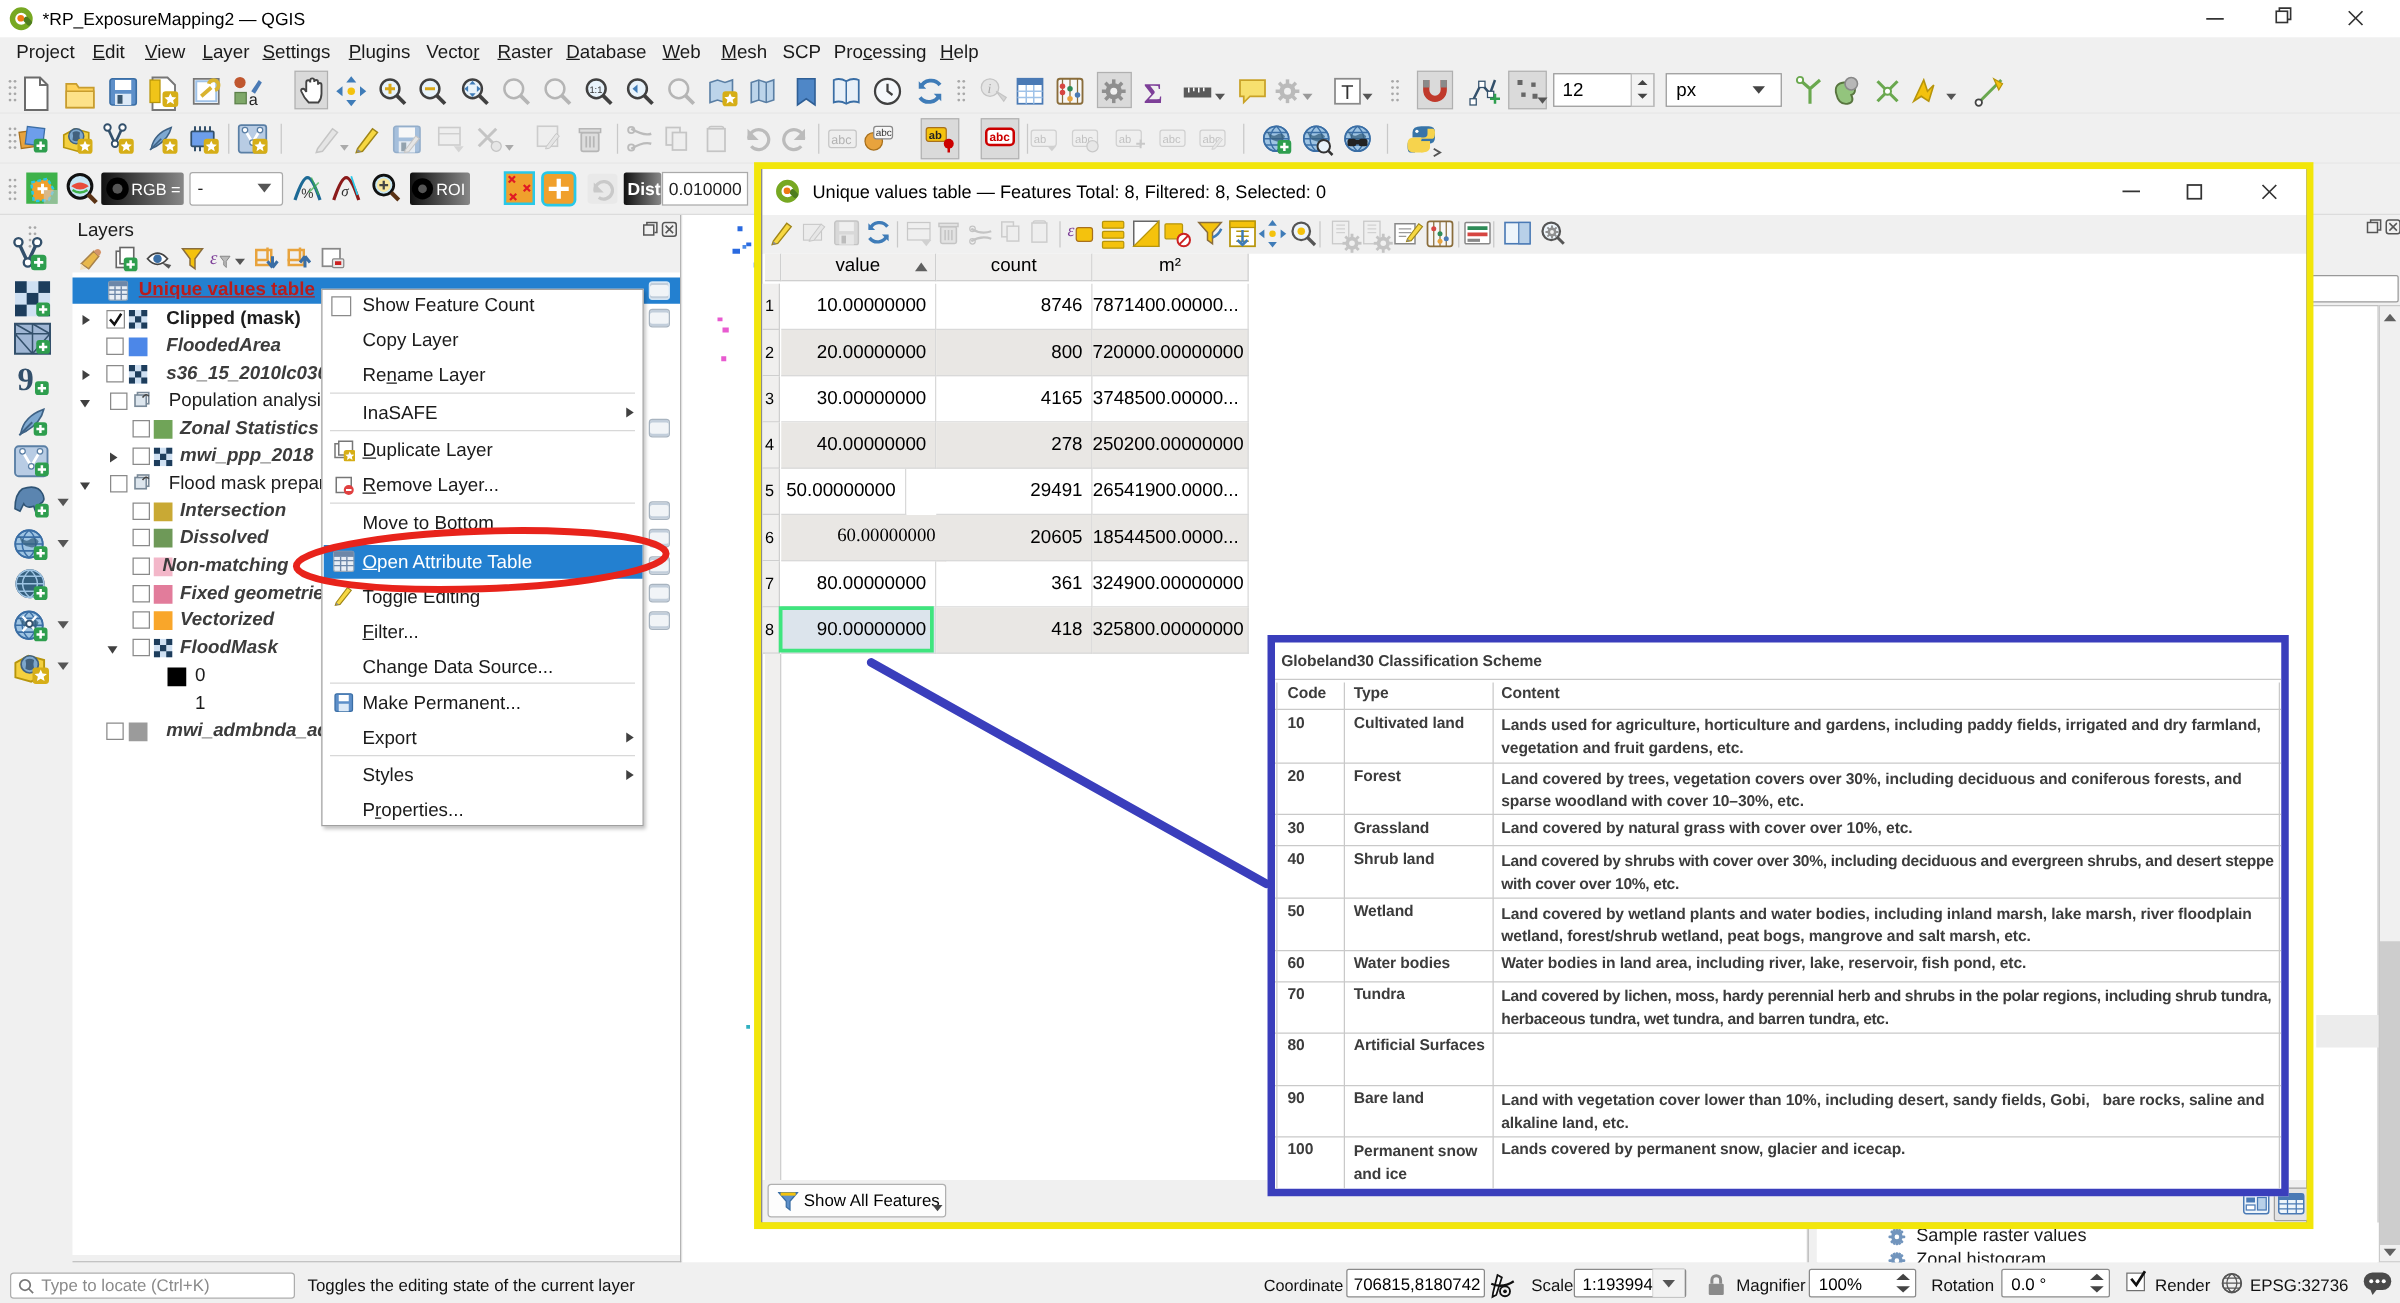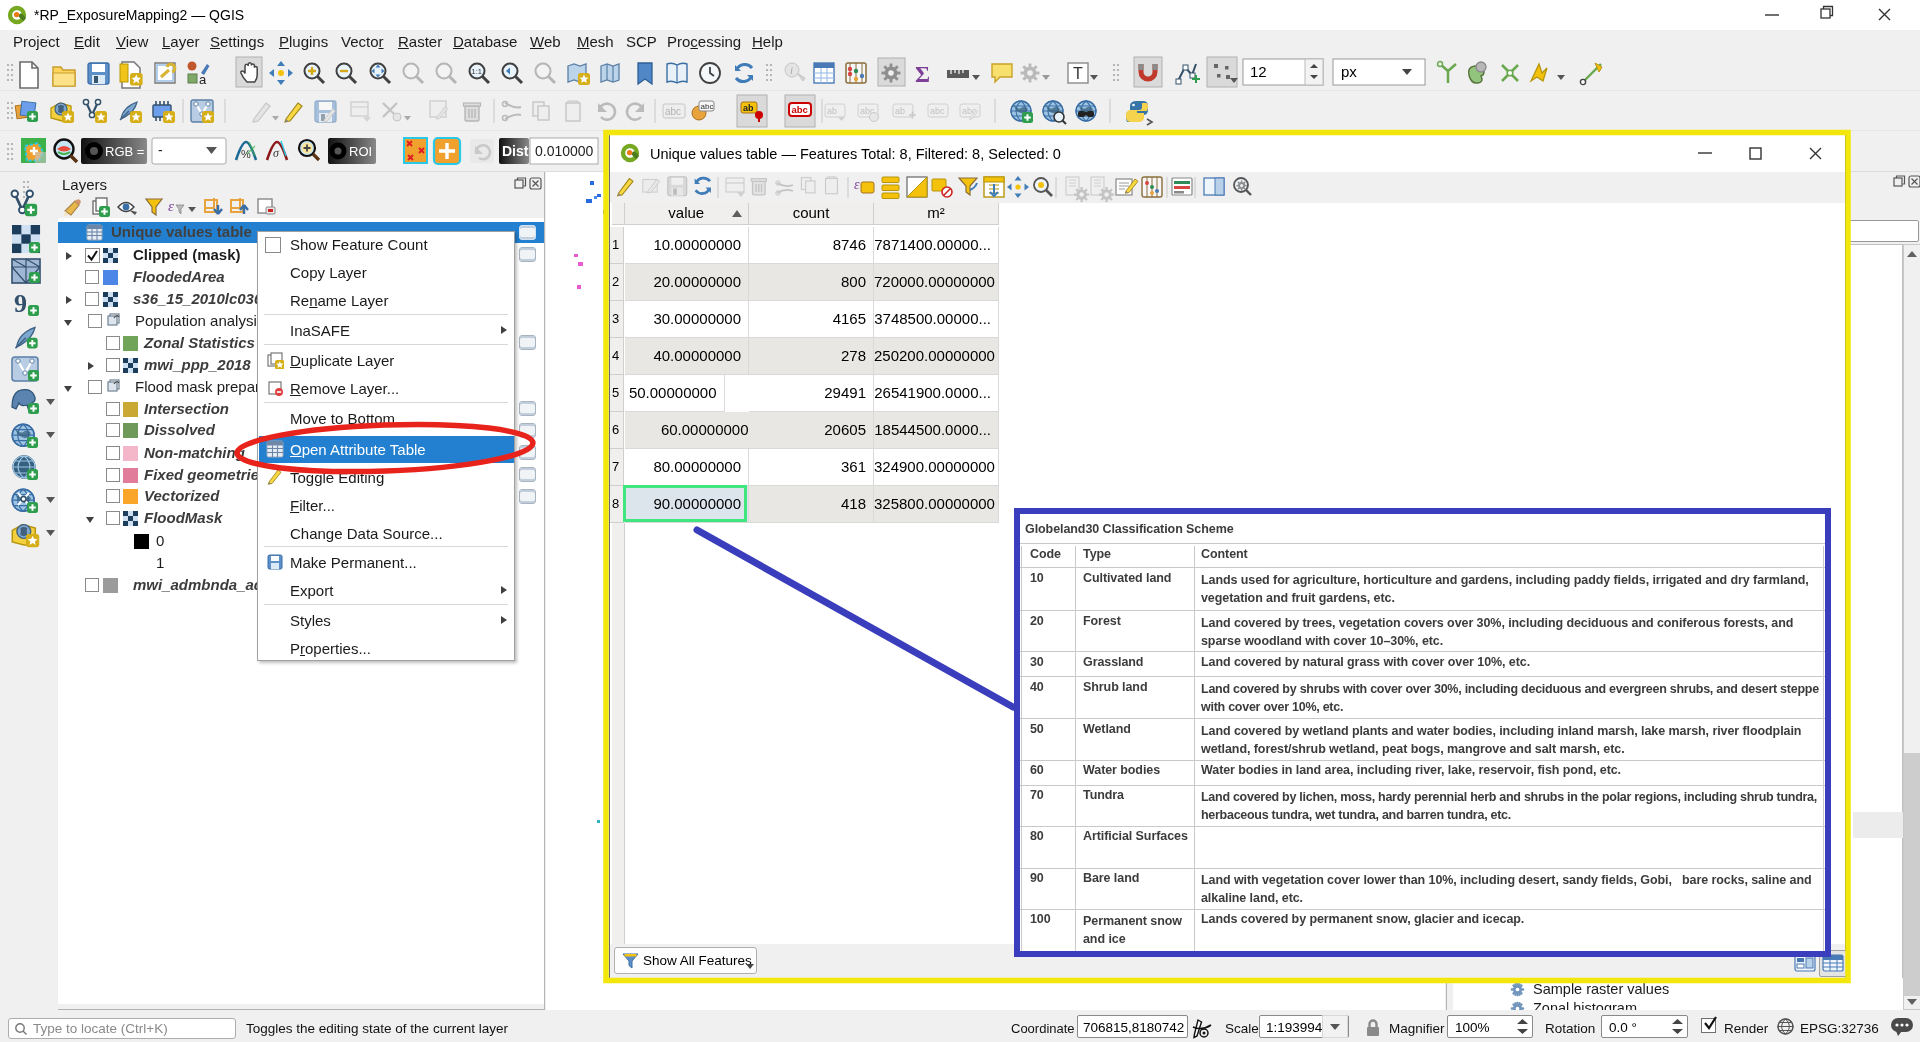--- a/index.html
+++ b/index.html
@@ -813,21 +813,21 @@
     <svg class="abs" style="left:28px;top:6px;width:17px;height:17px" viewBox="0 0 17 17">
         <rect x="1" y="1" width="15" height="15" rx="1.5" fill="#e8eef5" stroke="#9ab"></rect>
         <rect x="1" y="1" width="15" height="4" fill="#6d87a8"></rect>
         <g stroke="#6d87a8" stroke-width="1.1">
           <line x1="1" y1="8" x2="16" y2="8"></line>
           <line x1="1" y1="11.5" x2="16" y2="11.5"></line>
           <line x1="6" y1="5" x2="6" y2="16"></line>
           <line x1="11" y1="5" x2="11" y2="16"></line>
         </g>
       </svg>
-    <span class="ltext" style="left:53px;top:5px;color:#404040;font-weight:bold;">Unique values table</span>
+    <span class="ltext" style="left:53px;top:5px;color:#b91c1c;font-weight:bold;text-decoration:underline;">Unique values table</span>
 
     <div class="lrow" style="top:26.6px">
       <div class="arrow-r" style="left:8px;top:7px"></div>
       <svg class="abs" style="left:27px;top:3px;width:15px;height:15px" viewBox="0 0 15 15">
           <rect x="0.5" y="0.5" width="14" height="14" fill="#fff" stroke="#8a8a8a"></rect>
           <path d="M3 7.5 l3.5 4 L12 3" fill="none" stroke="#111" stroke-width="2"></path>
         </svg>
       <svg class="abs" style="left:45px;top:3px;width:15px;height:15px" viewBox="0 0 15 15">
           <use href="#checker"></use>
         </svg>
@@ -885,21 +885,21 @@
       <span class="ltext lit" style="left:86px;">Intersection</span>
     </div>
     <div class="lrow" style="top:202.3px">
       <div class="cbox" style="left:48px;top:3px"></div>
       <div class="swatch" style="left:65px;top:3px;background:#6e9958;"></div>
       <span class="ltext lit" style="left:86px;">Dissolved</span>
     </div>
     <div class="lrow" style="top:224.5px">
       <div class="cbox" style="left:48px;top:3px"></div>
       <div class="swatch" style="left:65px;top:3px;background:#f3b7c9;"></div>
-      <span class="ltext lit" style="left:86px;">Non-matching</span>
+      <span class="ltext lit" style="left:72px;">Non-matching</span>
     </div>
     <div class="lrow" style="top:246.6px">
       <div class="cbox" style="left:48px;top:3px"></div>
       <div class="swatch" style="left:65px;top:3px;background:#e27c9b;"></div>
       <span class="ltext lit" style="left:86px;">Fixed geometries</span>
     </div>
     <div class="lrow" style="top:268.3px">
       <div class="cbox" style="left:48px;top:3px"></div>
       <div class="swatch" style="left:65px;top:3px;background:#f9a62a;"></div>
       <span class="ltext lit" style="left:86px;">Vectorized</span>
@@ -1223,21 +1223,21 @@
       <div class="dcell" style="left:264px;top:98px;width:125px;">3748500.00000...</div>
     <div class="rnum" style="top:135px">4</div>
       <div class="dcell graycell" style="left:14.5px;top:135px;width:124.5px;">40.00000000</div>
       <div class="dcell graycell" style="left:139px;top:135px;width:125px;text-align:right;">278</div>
       <div class="dcell graycell" style="left:264px;top:135px;width:125px;">250200.00000000</div>
     <div class="rnum" style="top:172px">5</div>
       <div class="dcell" style="left:14.5px;top:172px;width:100px;">50.00000000</div>
       <div class="dcell" style="left:139px;top:172px;width:125px;">29491</div>
       <div class="dcell" style="left:264px;top:172px;width:125px;">26541900.0000...</div>
     <div class="rnum" style="top:209px">6</div>
-      <div class="dcell graycell" style="left:14.5px;top:209px;width:132px;">60.00000000</div>
+      <div class="dcell graycell" style="left:14.5px;top:209px;width:132px;font-family:Liberation Serif, serif;">60.00000000</div>
       <div class="dcell graycell" style="left:139px;top:209px;width:125px;">20605</div>
       <div class="dcell graycell" style="left:264px;top:209px;width:125px;">18544500.0000...</div>
     <div class="rnum" style="top:246px">7</div>
       <div class="dcell" style="left:14.5px;top:246px;width:124.5px;">80.00000000</div>
       <div class="dcell" style="left:139px;top:246px;width:125px;">361</div>
       <div class="dcell" style="left:264px;top:246px;width:125px;">324900.00000000</div>
     <div class="rnum" style="top:283px">8</div>
       <div class="dcell graycell" style="left:14.5px;top:283px;width:124.5px;background:#dce4ec;">90.00000000</div>
       <div class="dcell graycell" style="left:139px;top:283px;width:125px;">418</div>
       <div class="dcell graycell" style="left:264px;top:283px;width:125px;">325800.00000000</div>

